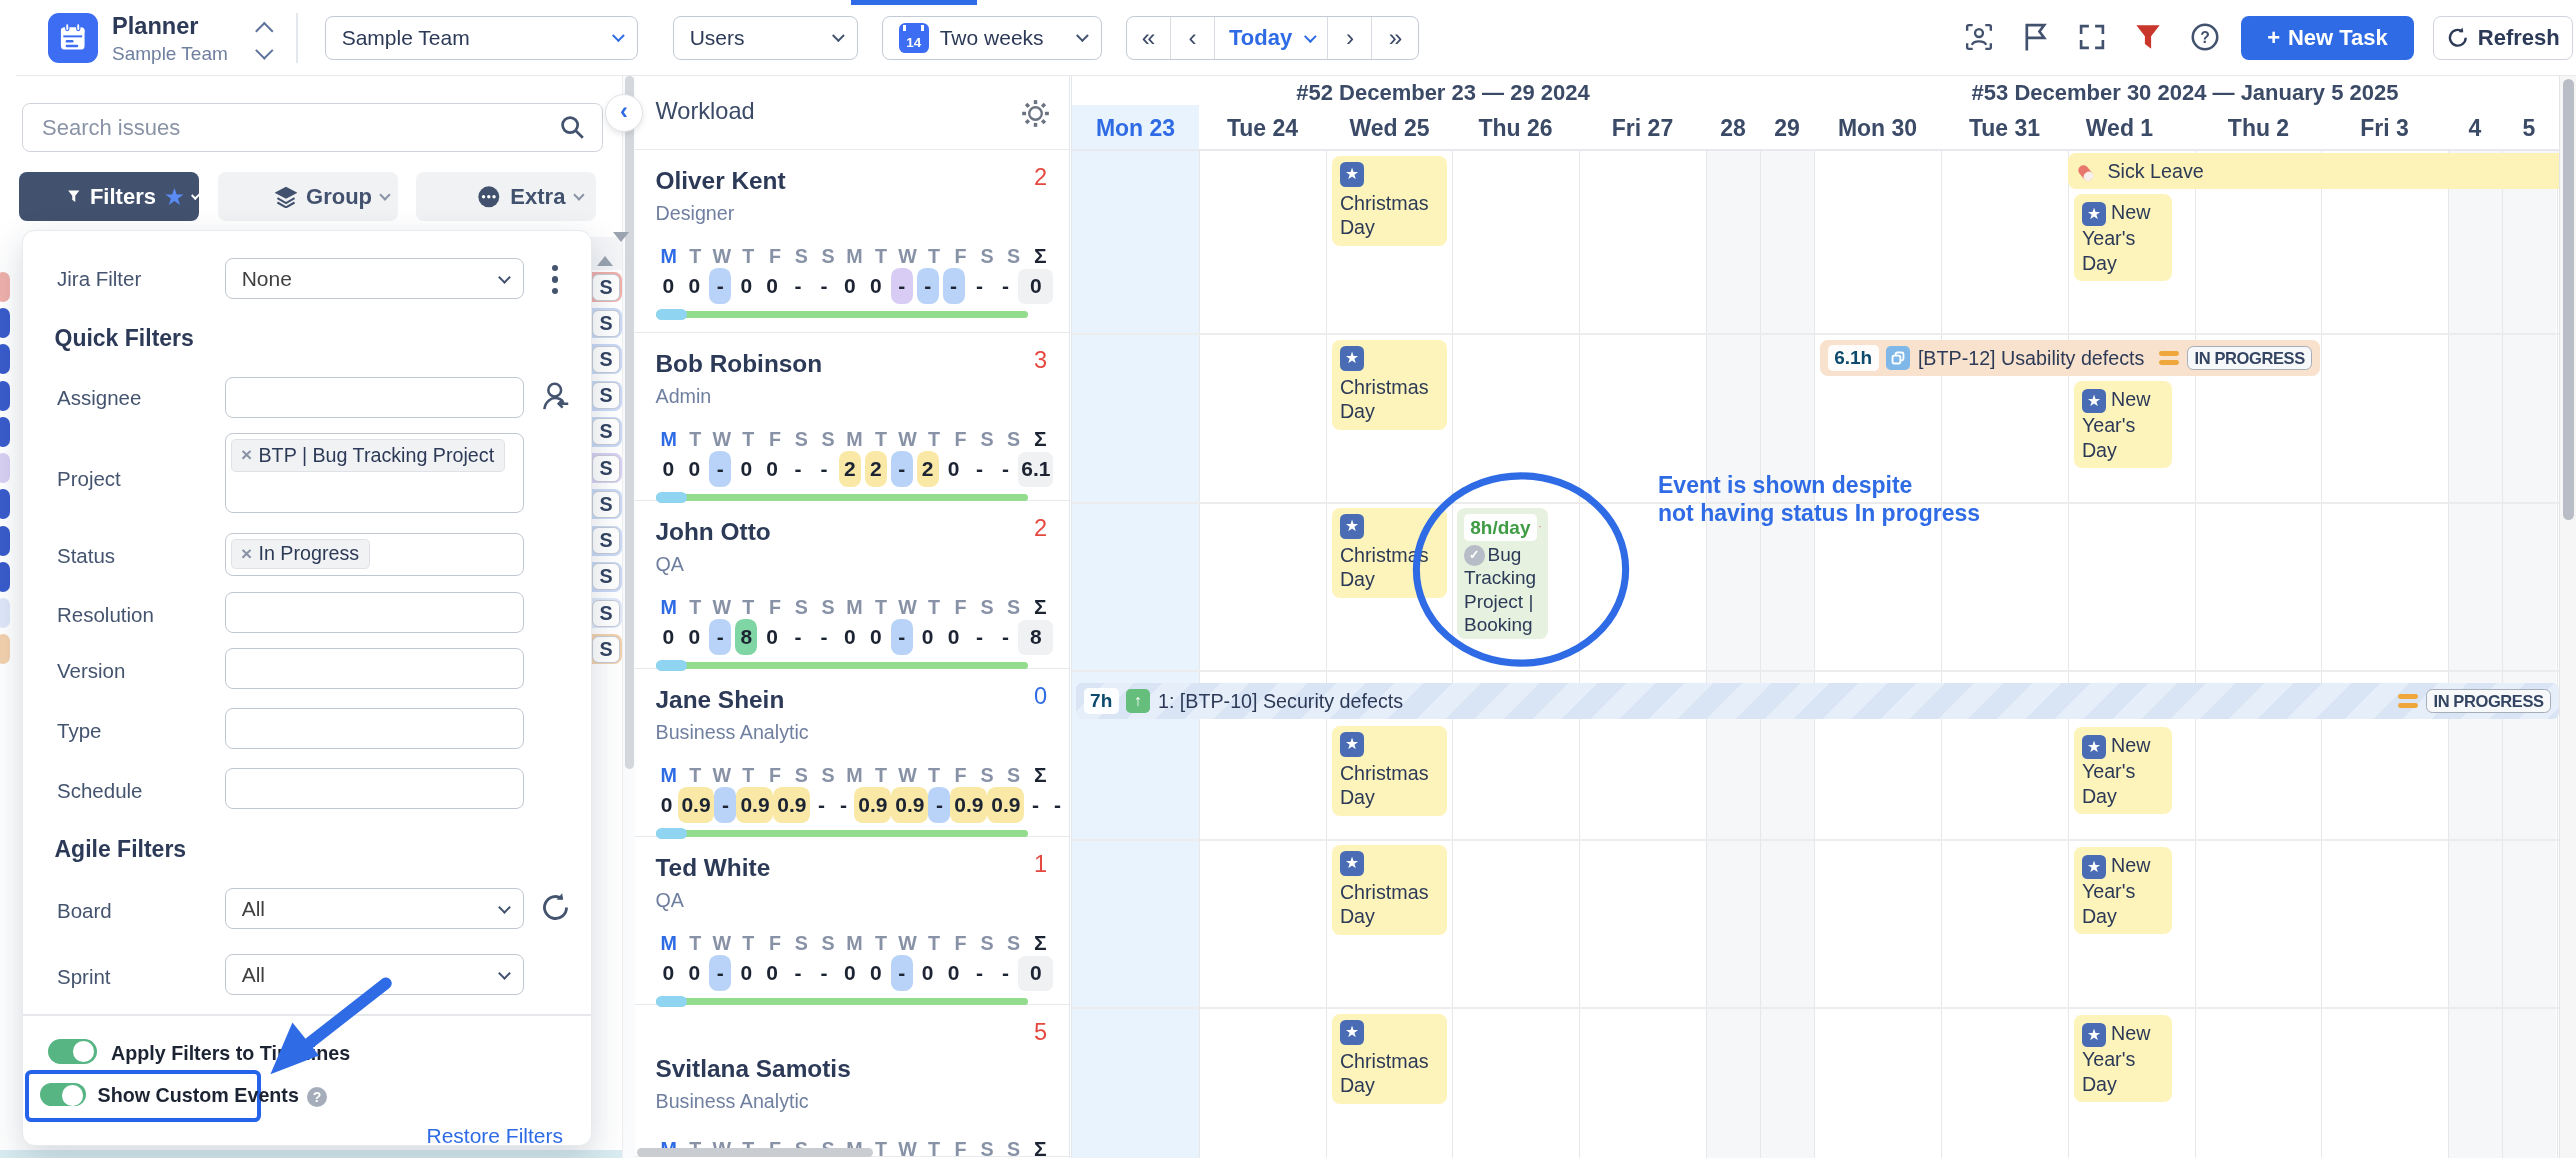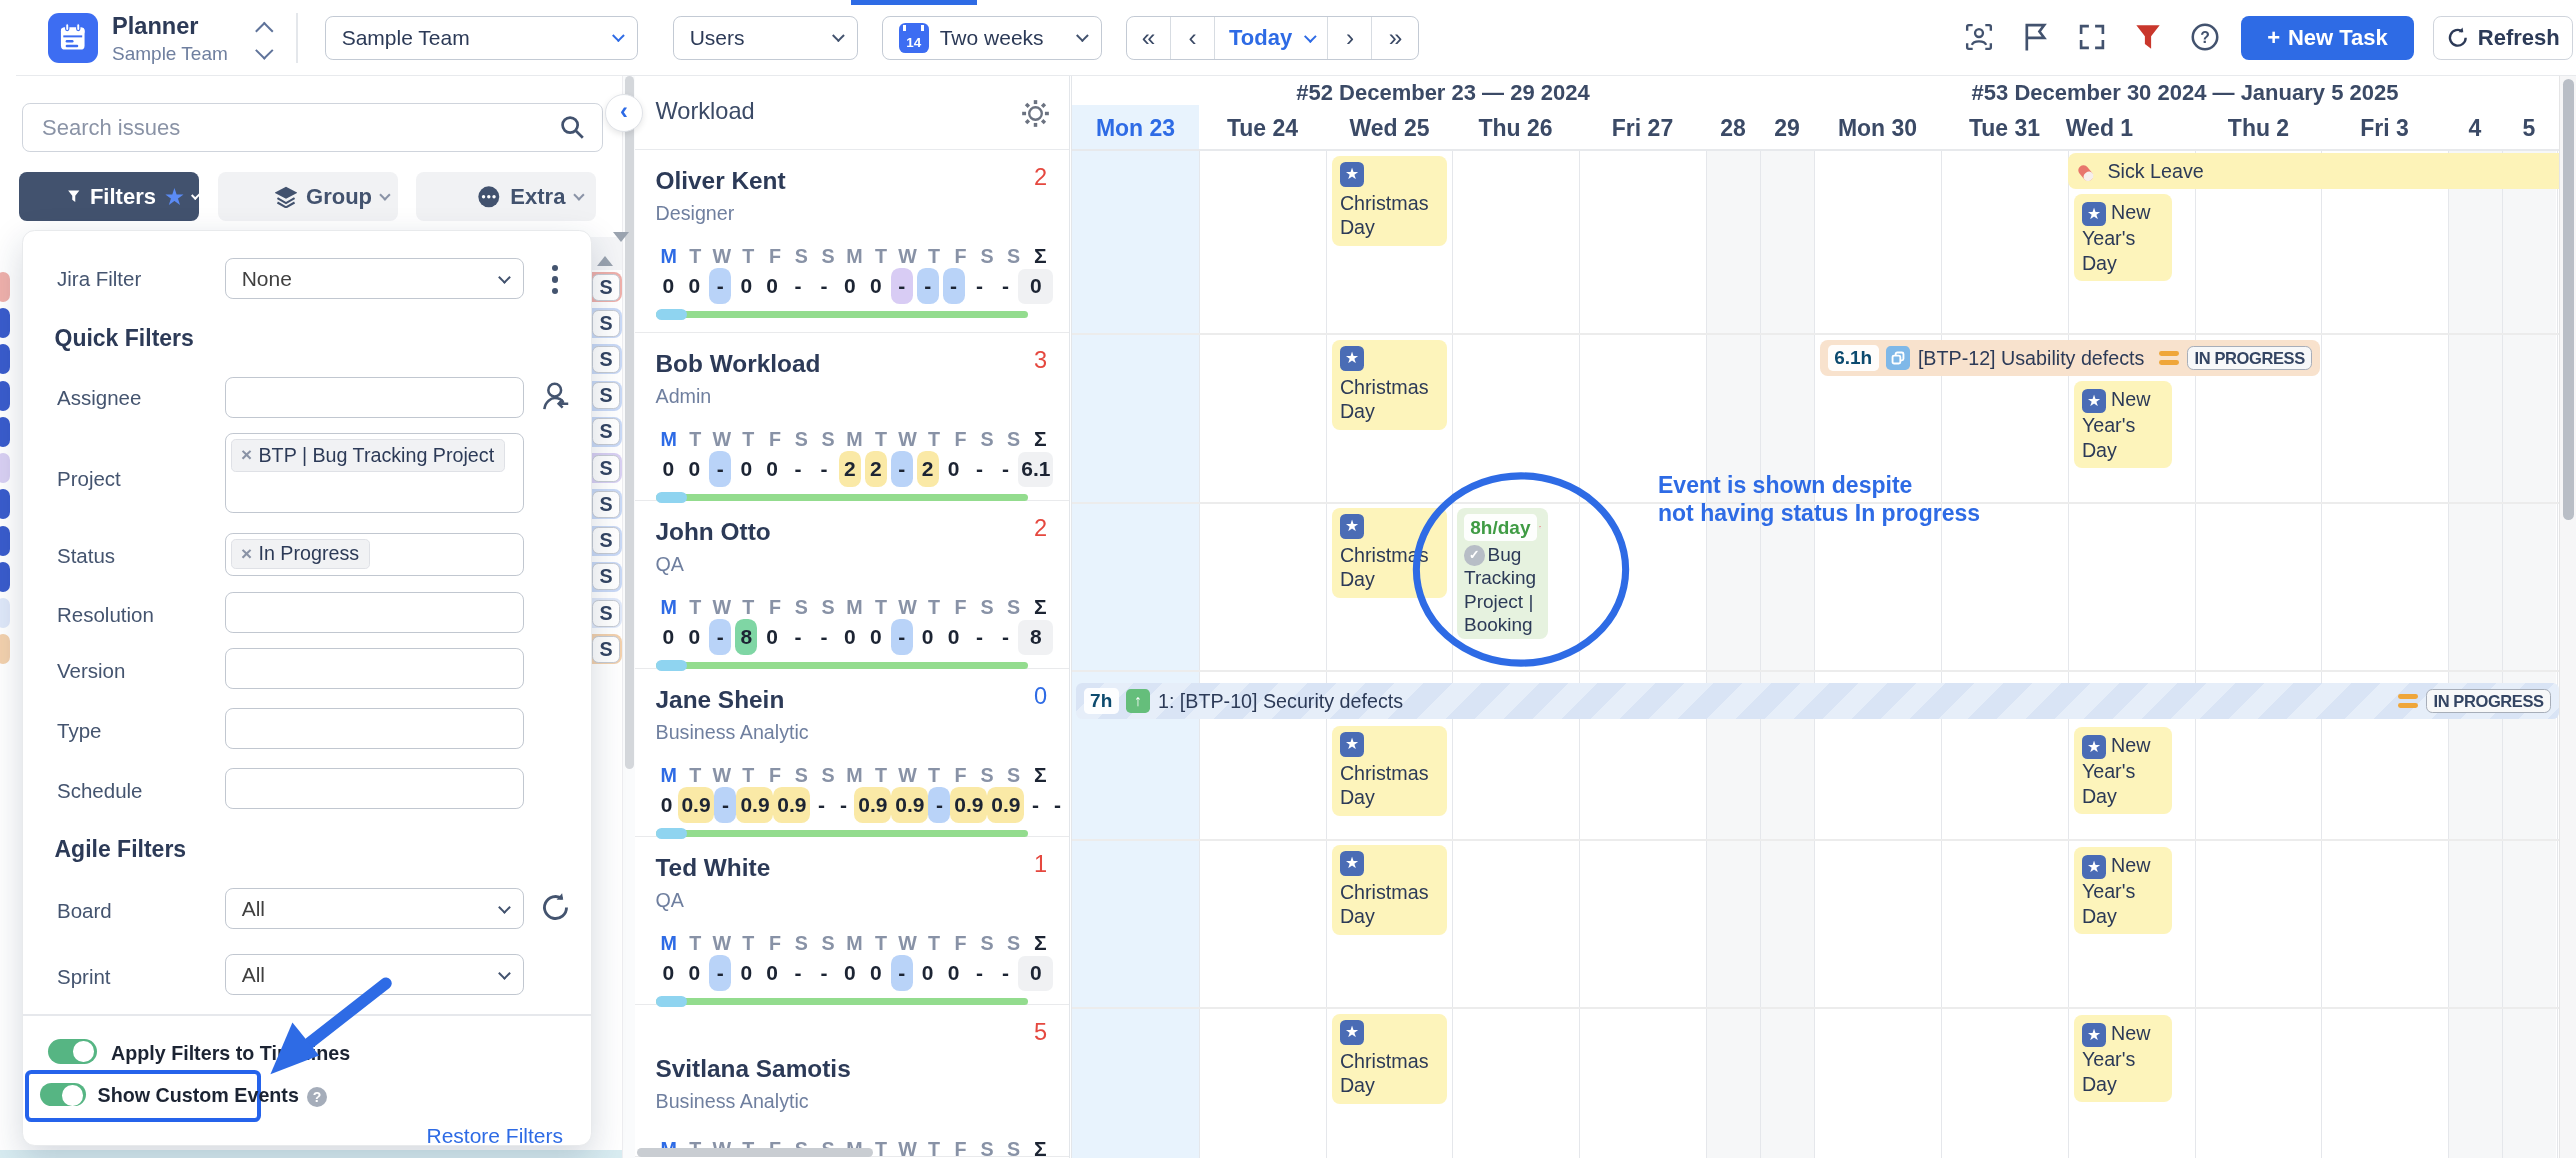--- a/index.html
+++ b/index.html
@@ -545,21 +545,21 @@
             </div>
             <div class="wl-cell">
               <span class="spill">0</span>
             </div>
           </div>
           <div class="wl-bar">
             <div class="wl-bar-blue"></div>
           </div>
         </div>
         <div class="wl-card" style="height: 168px;">
-          <div class="wl-name">Bob Workload</div>
+          <div class="wl-name">Bob Robinson</div>
           <div class="wl-count red">3</div>
           <div class="wl-role">Admin</div>
           <div class="wl-row wl-letters">
             <div class="wl-cell mblue">M</div>
             <div class="wl-cell">T</div>
             <div class="wl-cell">W</div>
             <div class="wl-cell">T</div>
             <div class="wl-cell">F</div>
             <div class="wl-cell">S</div>
             <div class="wl-cell">S</div>
@@ -887,21 +887,21 @@
       <div class="week-title" style="left: 742px; width: 742px;">#53 December 30 2024 — January 5 2025</div>
       <div class="day-label today" style="left: 0px; width: 127px;">Mon 23</div>
       <div class="day-label" style="left: 127px; width: 127px;">Tue 24</div>
       <div class="day-label" style="left: 254px; width: 127px;">Wed 25</div>
       <div class="day-label" style="left: 380px; width: 127px;">Thu 26</div>
       <div class="day-label" style="left: 507px; width: 127px;">Fri 27</div>
       <div class="day-label" style="left: 634px; width: 54px;">28</div>
       <div class="day-label" style="left: 688px; width: 54px;">29</div>
       <div class="day-label" style="left: 742px; width: 127px;">Mon 30</div>
       <div class="day-label" style="left: 869px; width: 127px;">Tue 31</div>
-      <div class="day-label" style="left: 964px; width: 127px;">Wed 1</div>
+      <div class="day-label" style="left: 984px; width: 127px;">Wed 1</div>
       <div class="day-label" style="left: 1123px; width: 127px;">Thu 2</div>
       <div class="day-label" style="left: 1249px; width: 127px;">Fri 3</div>
       <div class="day-label" style="left: 1376px; width: 54px;">4</div>
       <div class="day-label" style="left: 1430px; width: 54px;">5</div>
       <div class="hline" style="top: 257px;"></div>
       <div class="hline" style="top: 426px;"></div>
       <div class="hline" style="top: 594px;"></div>
       <div class="hline" style="top: 763px;"></div>
       <div class="hline" style="top: 931px;"></div>
       <div class="ev ev-holiday" style="left: 260px; top: 80px; width: 115px;"><span class="star-tile block">★</span><span>Christmas Day</span></div>

